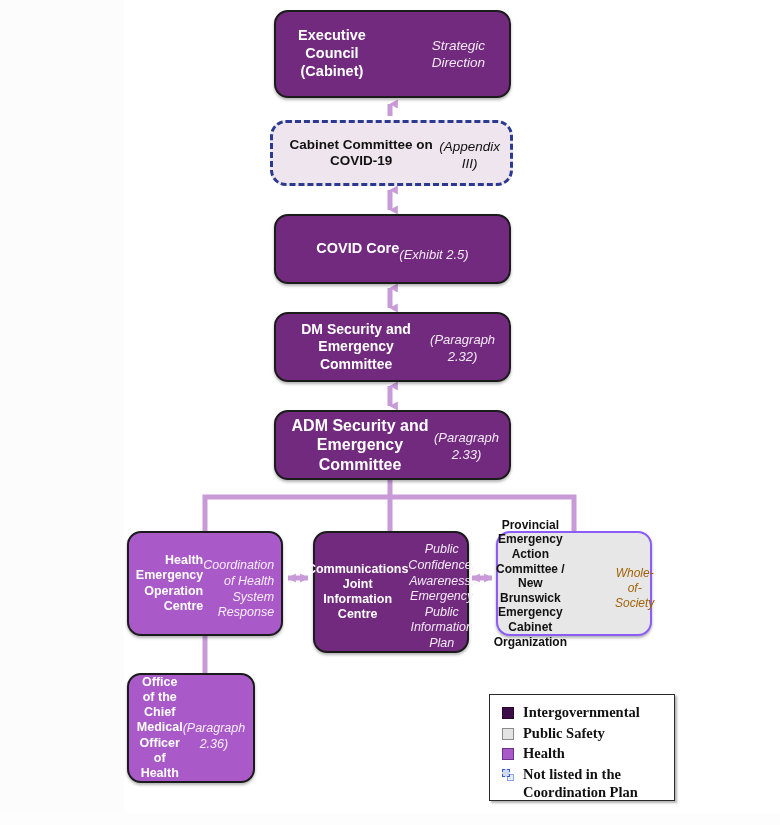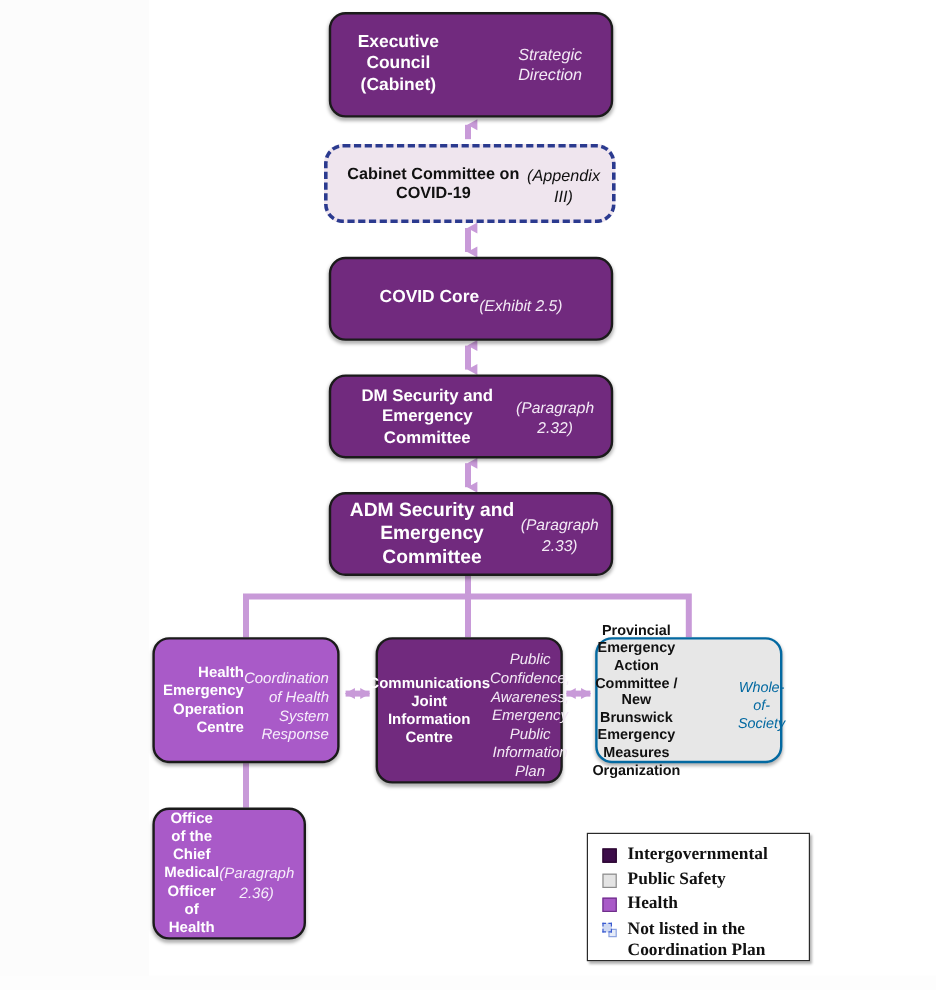--- a/index.html
+++ b/index.html
@@ -79,27 +79,27 @@
     border: 2px solid #1b1b1b;
     color: #ffffff;
     box-shadow: 0 2px 3px rgba(0,0,0,0.30);
   }
   .n-health .title { color: #ffffff; }
   .n-health .sub   { color: #f7eefb; }
 
   
   .n-safety {
     background: #e7e7e7;
-    border: 2px solid #0369a1;
+    border: 2px solid #8b5cf6;
     color: #111111;
     box-shadow: 0 2px 3px rgba(0,0,0,0.30);
     gap: 48px;
   }
   .n-safety .title { color: #111111; }
-  .n-safety .sub   { color: #0369a1; }
+  .n-safety .sub   { color: #a16207; }
 
   
   .n-dashed {
     background: #efe5ee;
     border: 3px dashed #2b3a8f;
     border-radius: 16px;
     color: #111111;
   }
   .n-dashed .title { color: #111111; }
   .n-dashed .sub   { color: #111111; }
@@ -293,21 +293,21 @@
       <span>Awareness, Emergency</span><br>
       <span>Public Information Plan</span>
     </div>
   </div>
 
   <div class="node n-safety" id="node-peac">
     <div class="title">
       <span>Provincial Emergency</span><br>
       <span>Action Committee / New</span><br>
       <span>Brunswick Emergency</span><br>
-      <span>Measures Organization</span>
+      <span>Cabinet Organization</span>
     </div>
     <div class="sub">Whole-of-Society</div>
   </div>
 
   <div class="node n-health" id="node-ocmoh">
     <div class="title">
       <span>Office of the Chief</span><br>
       <span>Medical Officer of Health</span>
     </div>
     <div class="sub">(Paragraph 2.36)</div>

